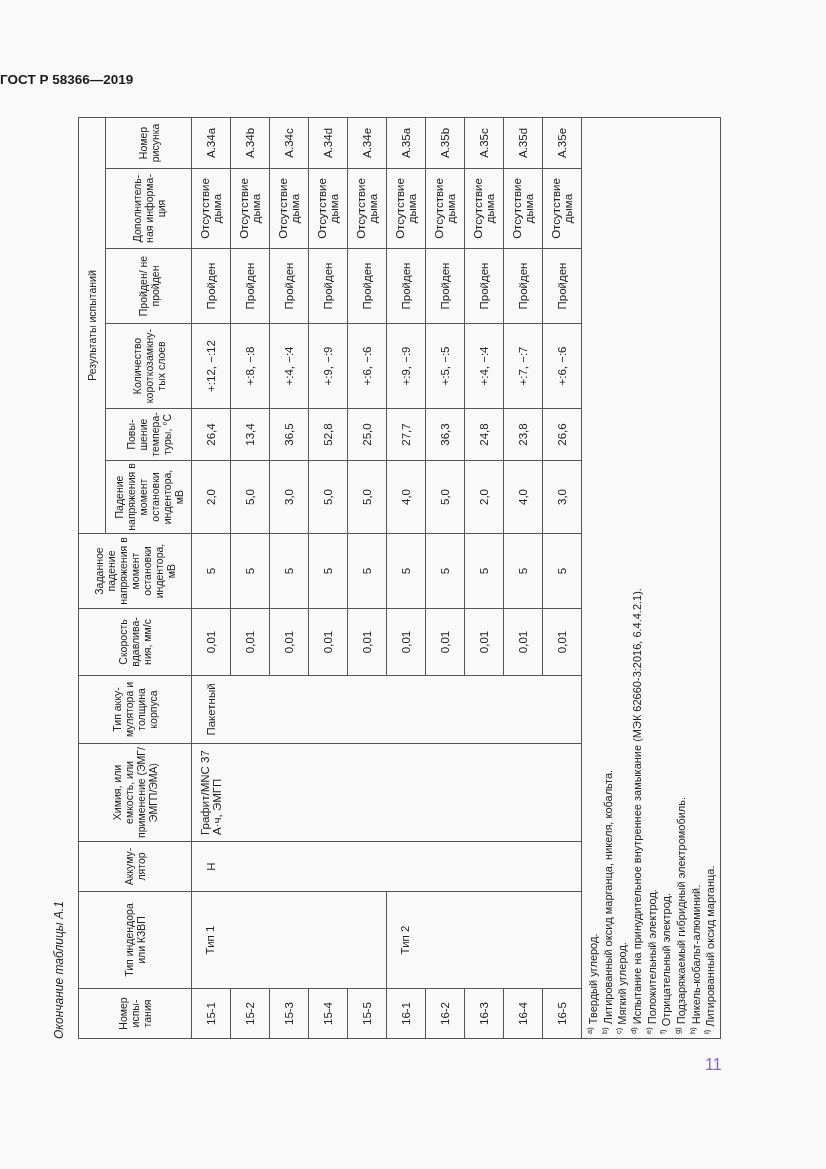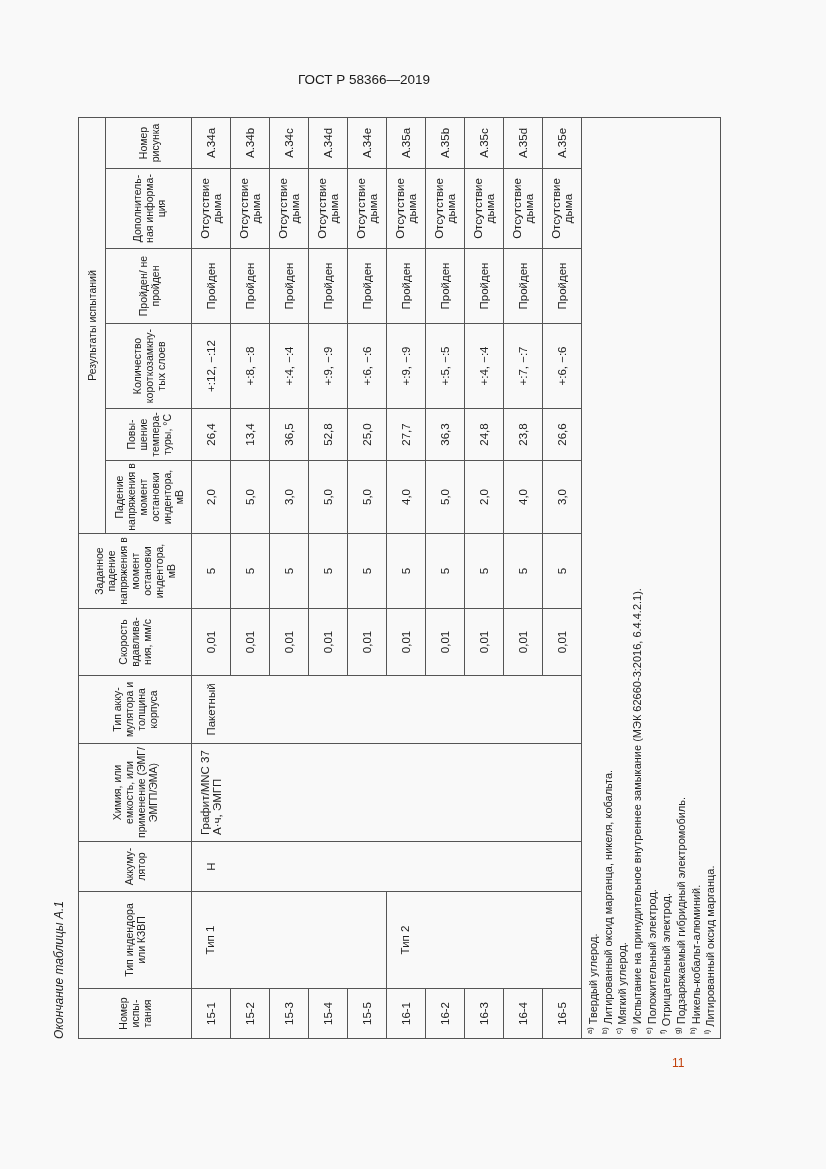--- a/index.html
+++ b/index.html
@@ -1,20 +1,20 @@
 <!DOCTYPE html>
 <html><head>
 <meta charset="utf-8">
 <style>
   html, body { margin:0; padding:0; }
   body { width:826px; height:1169px; background:#f9f9f9; position:relative; overflow:hidden;
          font-family:"Liberation Sans", sans-serif; color:#222; }
-  .doc-header { position:absolute; left:0; top:72px; width:728px; text-align:center;
-                font-size:13.5px; font-weight:normal; color:#1a1a1a; }
-  .page-num { position:absolute; left:672px; top:1056px; font-size:12px; color:#c2410c; }
+  .doc-header { position:absolute; left:0; top:72px; width:728px; text-align:left;
+                font-size:13.5px; font-weight:bold; color:#1a1a1a; }
+  .page-num { position:absolute; left:705px; top:1056px; font-size:16px; color:#8b5cf6; }
   .rot-wrap { position:absolute; left:78px; top:1039px; width:921px; height:642px;
               transform-origin:0 0; transform:rotate(-90deg); }
   .caption { position:absolute; left:0; top:-26px; font-size:12px; font-style:italic; color:#222; white-space:nowrap; }
   table.main { border-collapse:collapse; width:921px; table-layout:fixed; font-size:11px; }
   table.main td, table.main th { border:1px solid #555; padding:0 2px; text-align:center; vertical-align:middle;
         font-weight:normal; line-height:12px; }
   table.main th { font-size:10.5px; }
   table.main tr.data td { height:38px; font-size:11.5px; }
   .noborder-top { border-top:none !important; }
   .noborder-bottom { border-bottom:none !important; }

